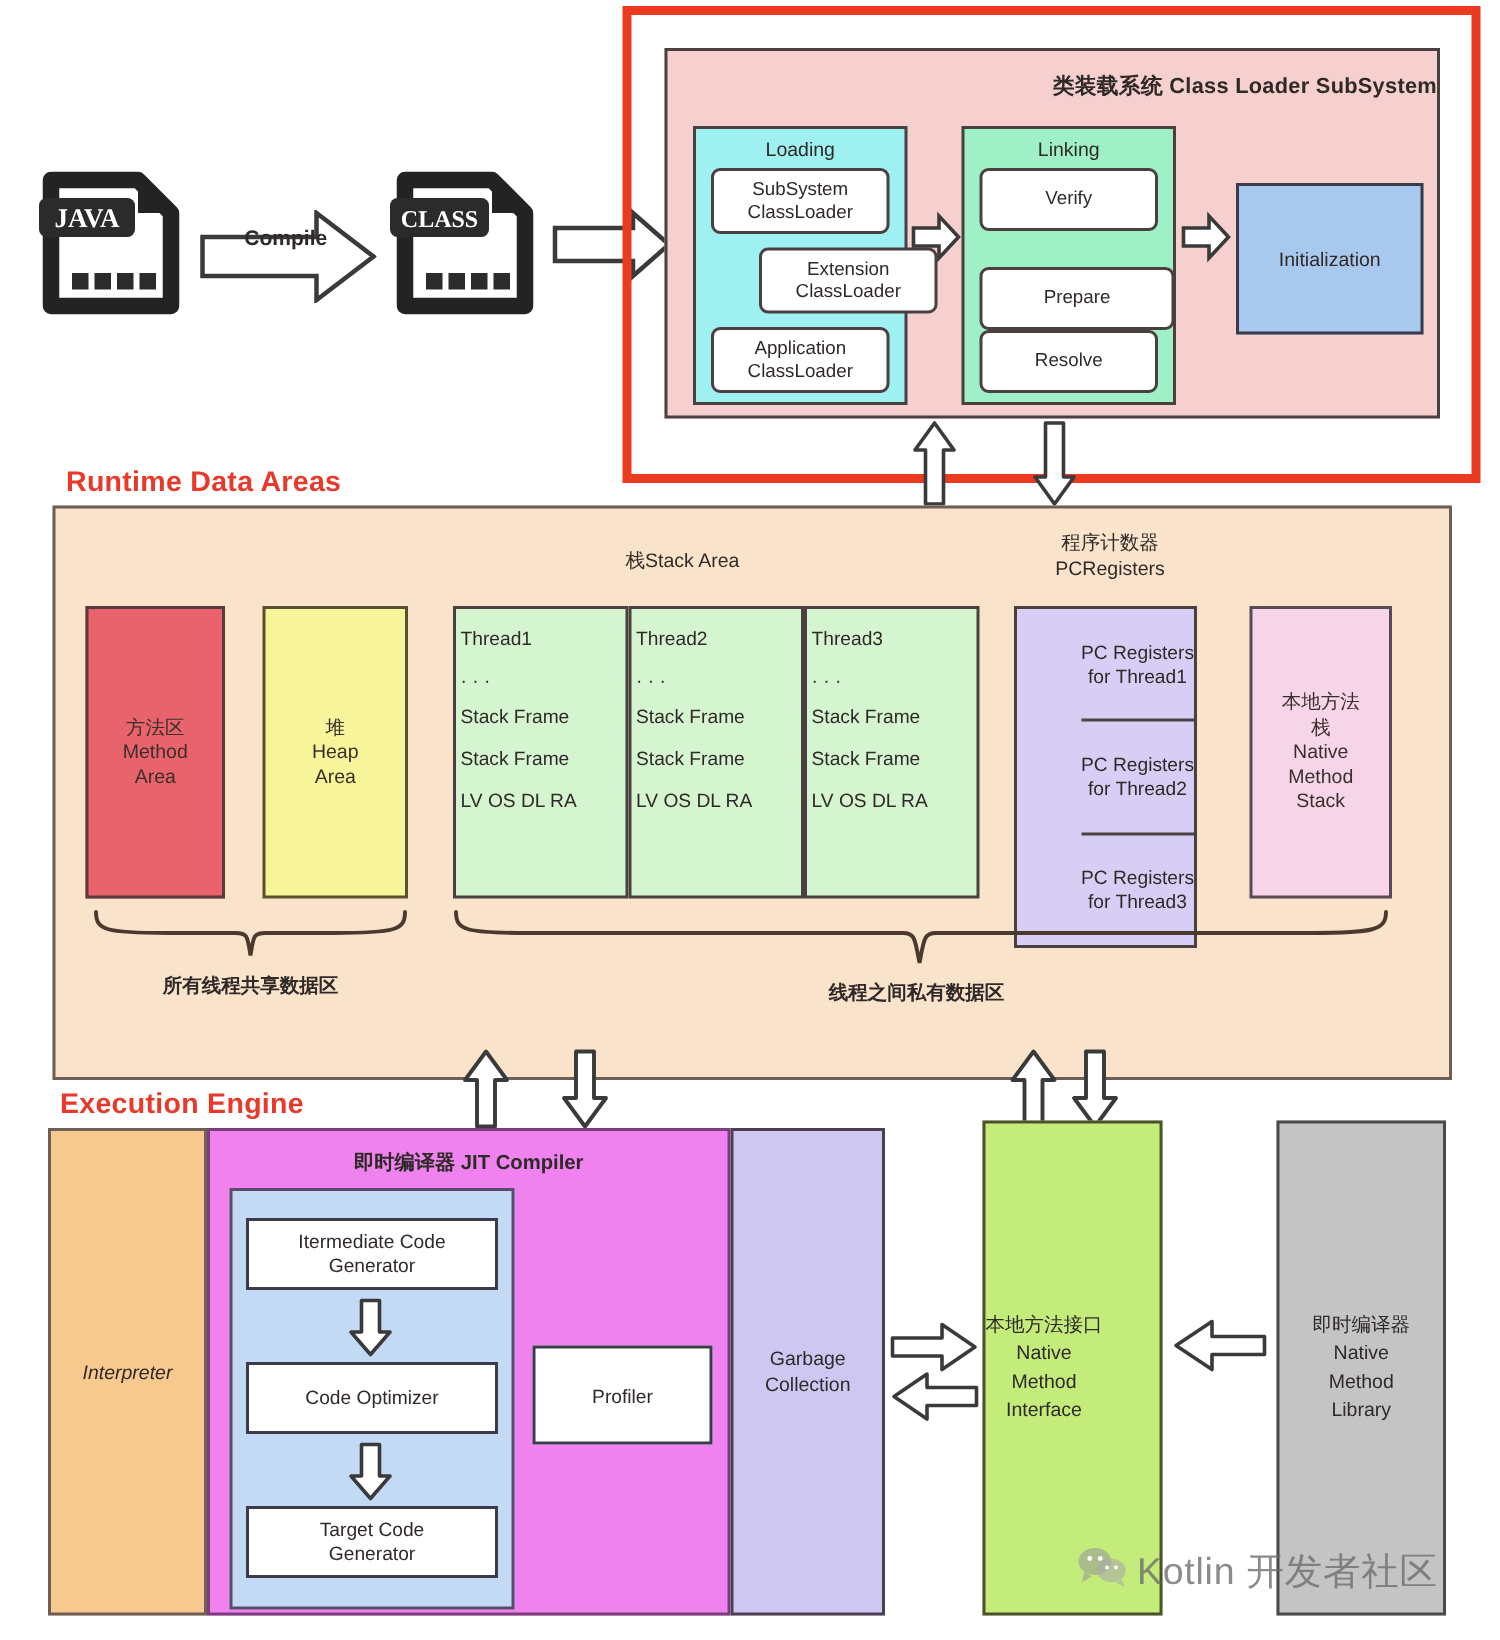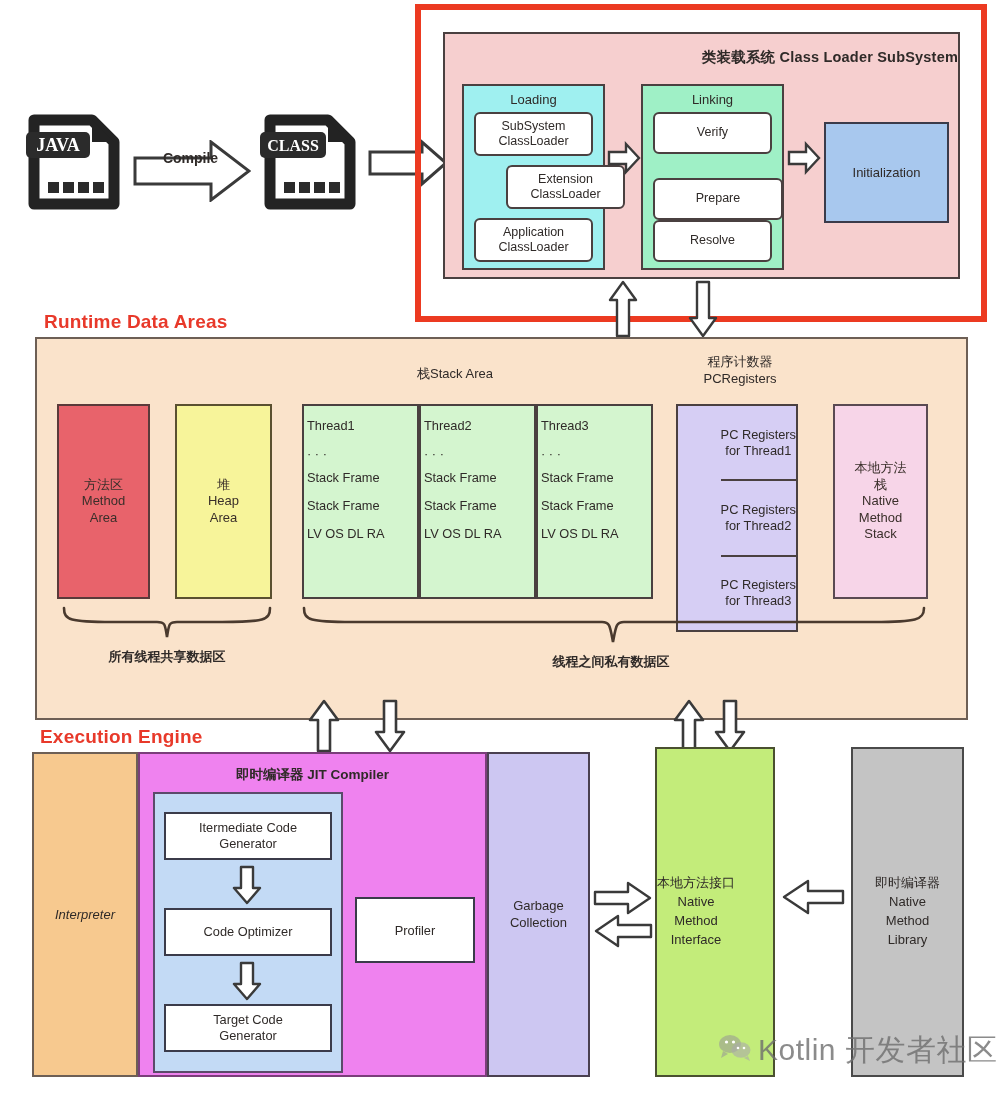--- a/index.html
+++ b/index.html
@@ -176,21 +176,21 @@
   .brace-lbl {
     position:absolute; font-size: 13px; font-weight:600; color:#2f2a28;
     text-align:center;
   }
 
   
   #watermark {
     position:absolute; left: 718px; top: 1030px;
     display:flex; align-items:center; gap: 6px;
     color: rgba(120,120,120,.75);
-    font-size: 30px; letter-spacing: .5px;
+    font-size: 25px; letter-spacing: .5px;
     pointer-events:none;
   }
   #watermark .wm-txt { color: rgba(110,110,110,.8); }
 </style>
 </head>
 <body>
 
 <div class="file-ico" style="left:22px; top:112px;">
   <svg width="104" height="100" viewBox="0 0 104 100">
     <path d="M12 8 h58 l22 22 v62 h-80 z" fill="none" stroke="#232323" stroke-width="11" stroke-linejoin="round"></path>

